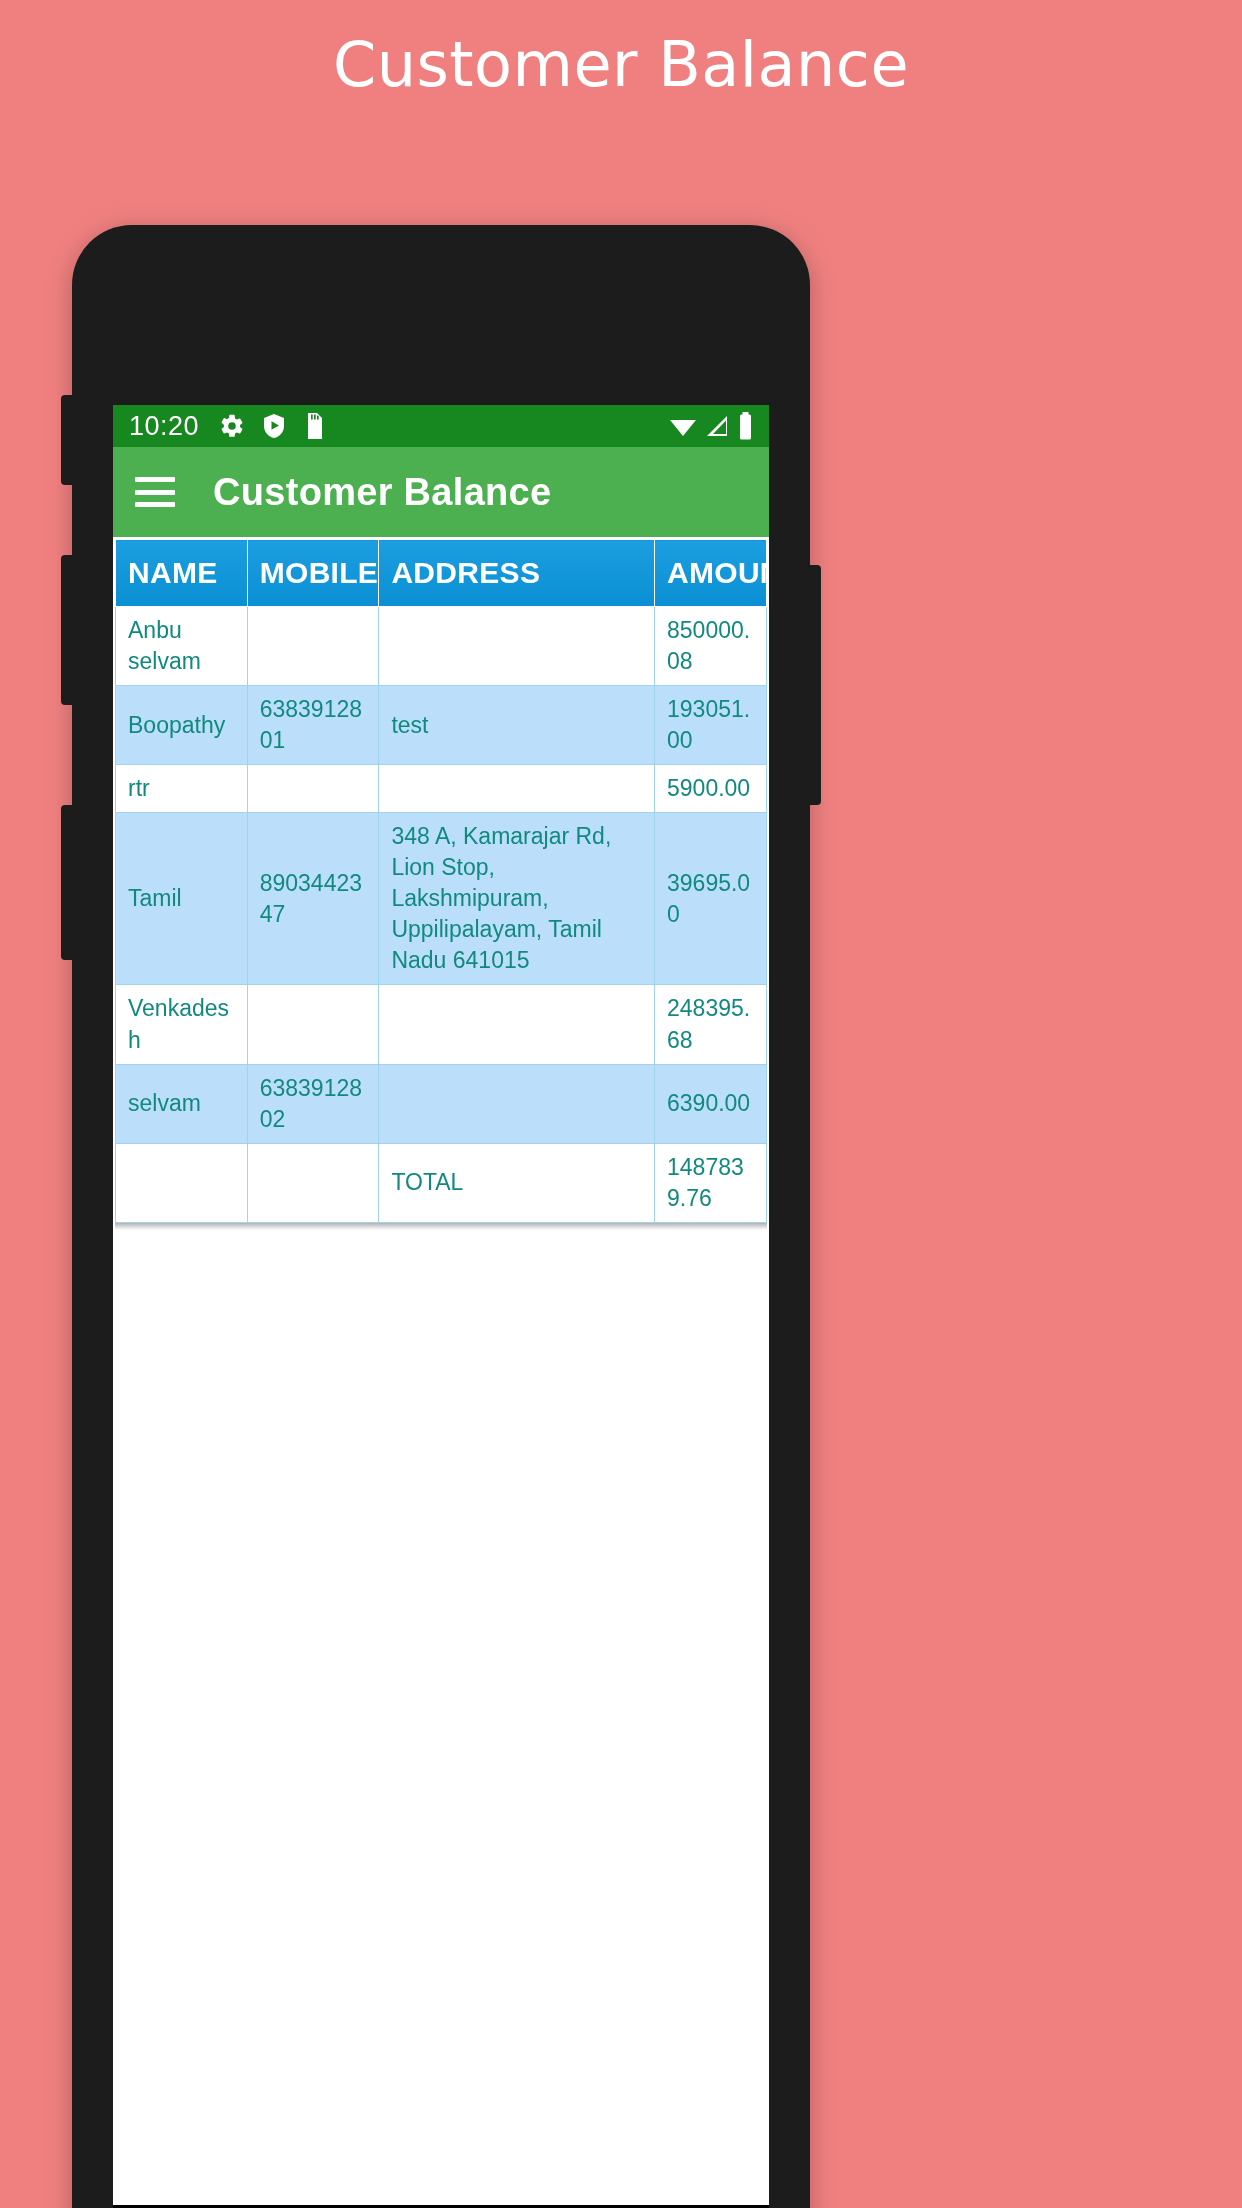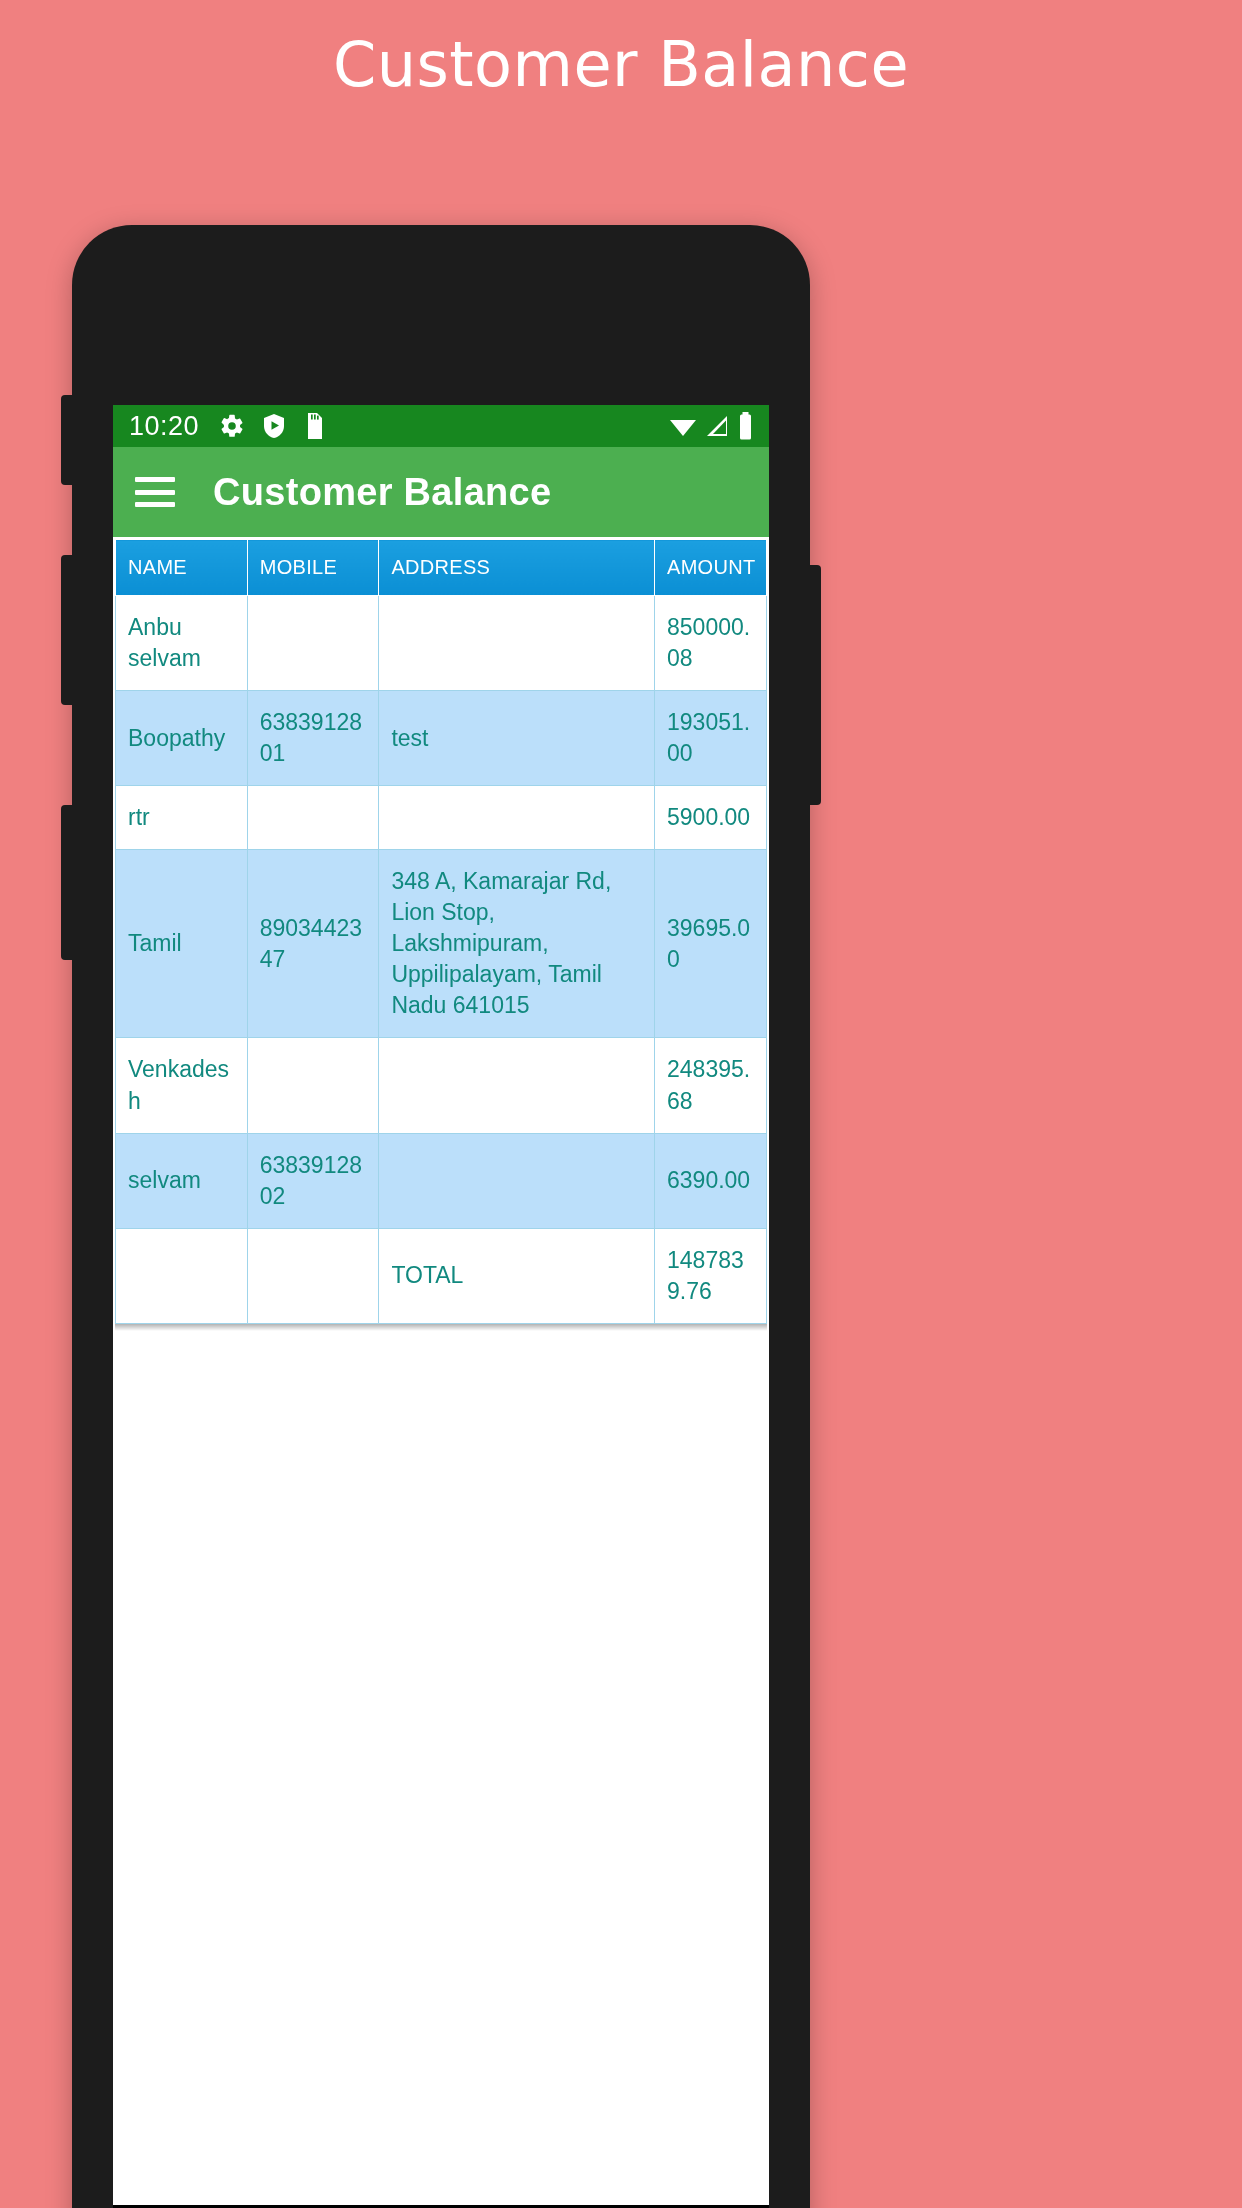--- a/index.html
+++ b/index.html
@@ -129,29 +129,29 @@
   table.balance-table {
     width: 100%;
     border-collapse: collapse;
     table-layout: fixed;
     font-size: 23px;
     color: #11897f;
   }
   table.balance-table th {
     background: linear-gradient(to bottom, #1b9fe0 0%, #0b8fd4 100%);
     color: #ffffff;
-    font-size: 20px;
-    font-weight: normal;
+    font-size: 30px;
+    font-weight: bold;
     text-align: left;
     padding: 16px 12px;
     border: 1px solid #ffffff;
     letter-spacing: 0.3px;
   }
   table.balance-table td {
-    padding: 16px 12px;
+    padding: 8px 12px;
     border: 1px solid #9fd4ea;
     vertical-align: middle;
     color: #11897f;
     line-height: 1.35;
     word-wrap: break-word;
   }
   tr.row-odd td  { background: #ffffff; }
   tr.row-even td { background: #bbdffa; }
   tr.row-total td { background: #ffffff; }
   .col-name   { width: 19.5%; }

